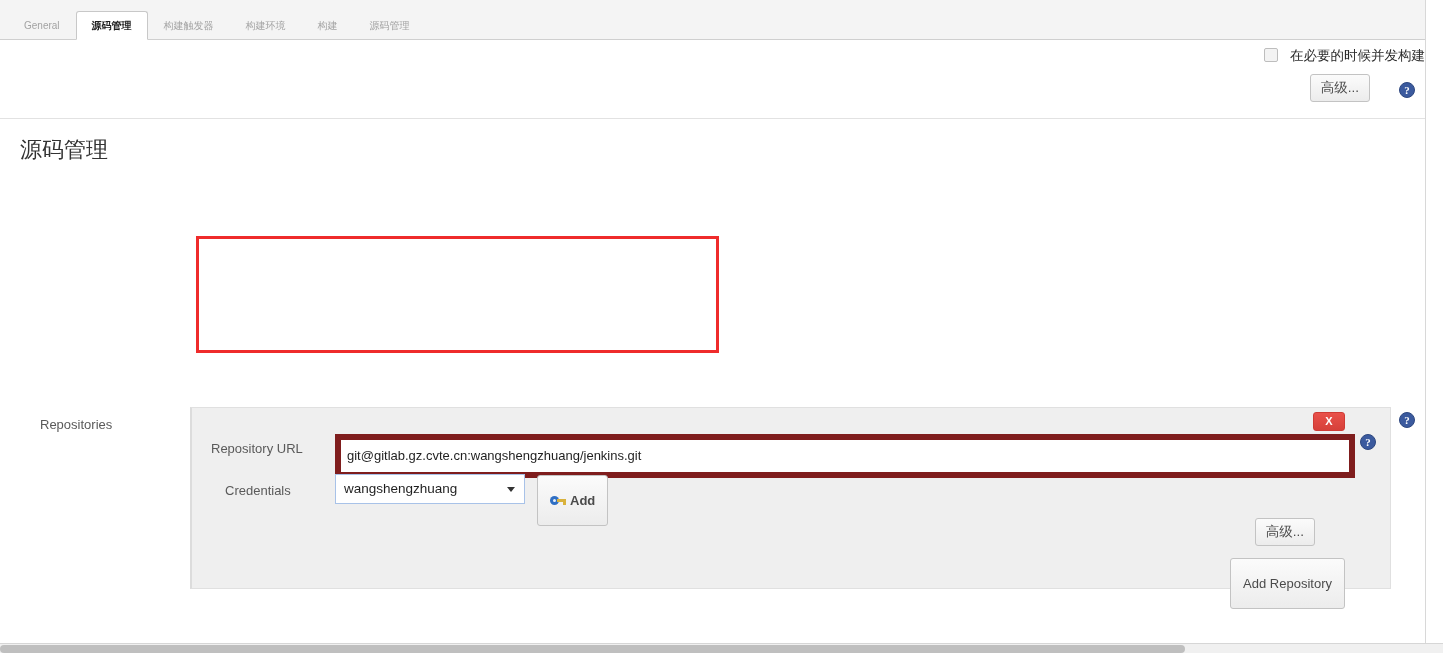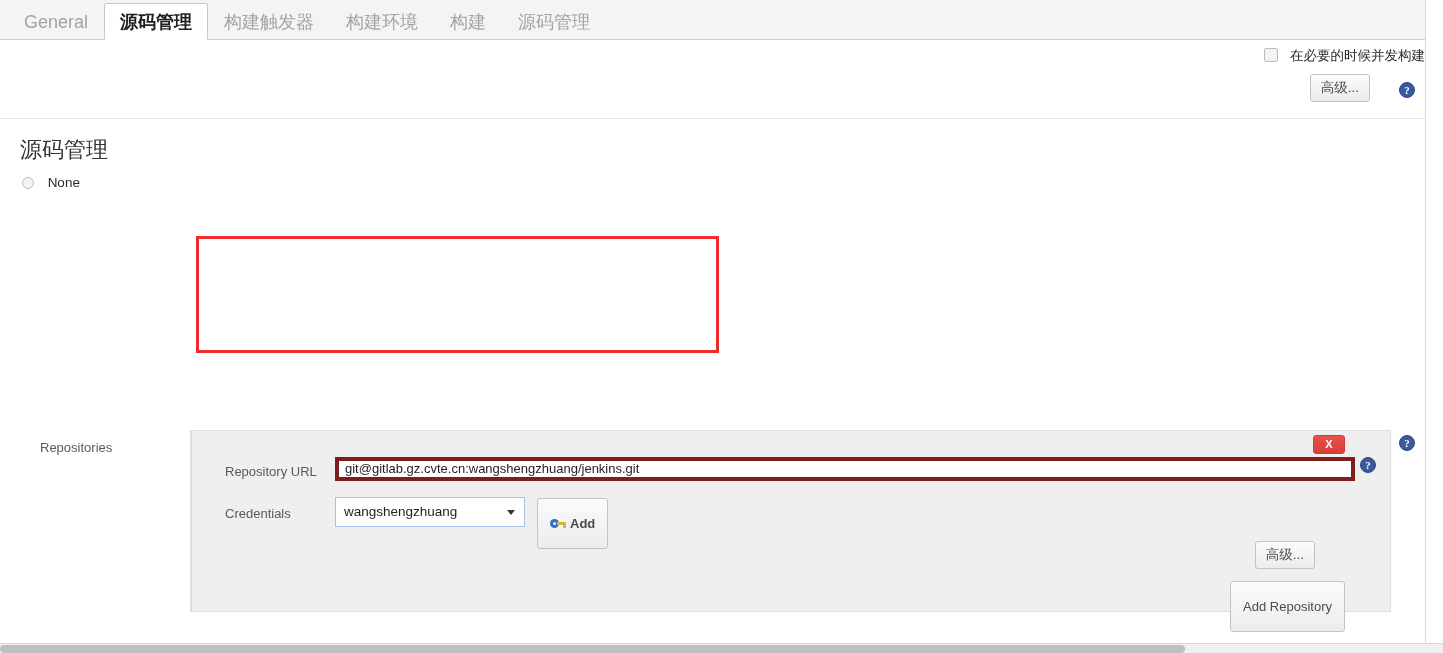--- a/index.html
+++ b/index.html
@@ -46,21 +46,21 @@
   }
   .tabbar .tabs {
     position: absolute;
     left: 8px;
     bottom: 0;
     display: flex;
     align-items: flex-end;
   }
   .tab {
     padding: 9px 15px 8px 15px;
-    font-size: 18px;
+    font-size: 10px;
     color: #a3a3a3;
     line-height: 1;
     border: 1px solid transparent;
     border-bottom: none;
     cursor: pointer;
     white-space: nowrap;
   }
   .tab.active {
     background: #ffffff;
     color: #1f1f1f;
@@ -183,25 +183,25 @@
   .inner-label {
     position: absolute;
     font-size: 13px;
     color: #5a5a5a;
     white-space: nowrap;
   }
 
   .txt {
     position: absolute;
     background: #ffffff;
-    border: 4px solid #7f1d1d;
+    border: 6px solid #7f1d1d;
     box-sizing: border-box;
     font-size: 13px;
     color: #1f1f1f;
-    padding: 8px 6px;
+    padding: 16px 6px;
     line-height: 22px;
     height: 20px;
     outline: none;
     font-family: "Liberation Sans", sans-serif;
   }
 
   .sel {
     position: absolute;
     background: #ffffff;
     border: 1px solid #a8c2e8;
@@ -329,33 +329,29 @@
     </div>
 
     <div class="adv-row">
       <div style="position:absolute; right:55px; top:8px;">
         <span class="btn cn">高级...</span>
       </div>
     </div>
 
     <div class="section-title">源码管理</div>
 
-    <div class="radio-row">
-      <span class="radio"></span>
-      <span class="radio-label">None</span>
-    </div>
 
     <div class="frow">
       <div class="flabel" style="left:40px; top:246px;">Repositories</div>
 
       <div class="panel" style="position:absolute; left:190px; top:236px; width:1201px; height:182px;">
 
         <div class="xbtn" style="right:45px; top:4px;">X</div>
 
-        <div class="inner-label" style="left:33px; top:33px;">Repository URL</div>
+        <div class="inner-label" style="left:19px; top:33px;">Repository URL</div>
 
         <input class="txt" style="left: 143px; top: 26px; width: 1020px;" value="git@gitlab.gz.cvte.cn:wangshengzhuang/jenkins.git">
 
         <div class="inner-label" style="left:33px; top:75px;">Credentials</div>
 
         <div class="sel" style="left:143px; top:66px; width:190px;">
           <span>wangshengzhuang</span>
           <span class="caret"></span>
         </div>
 

